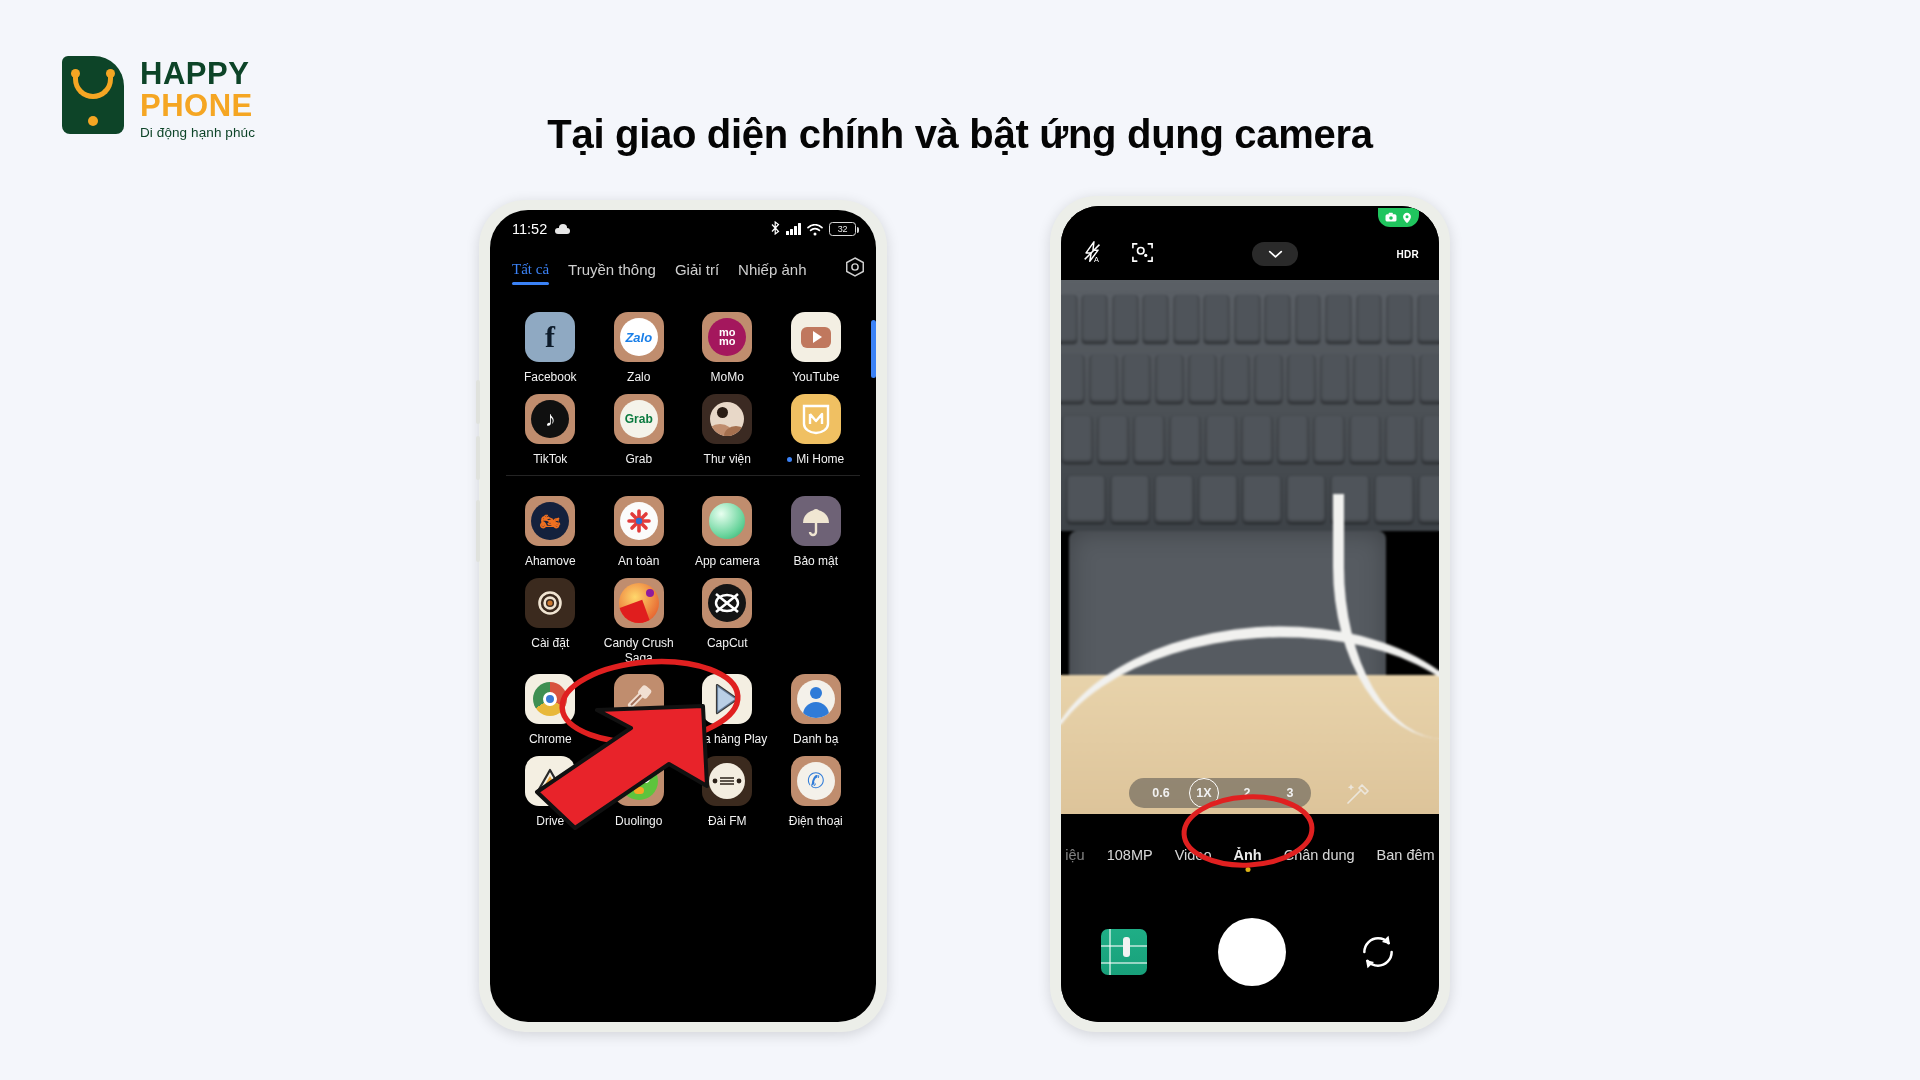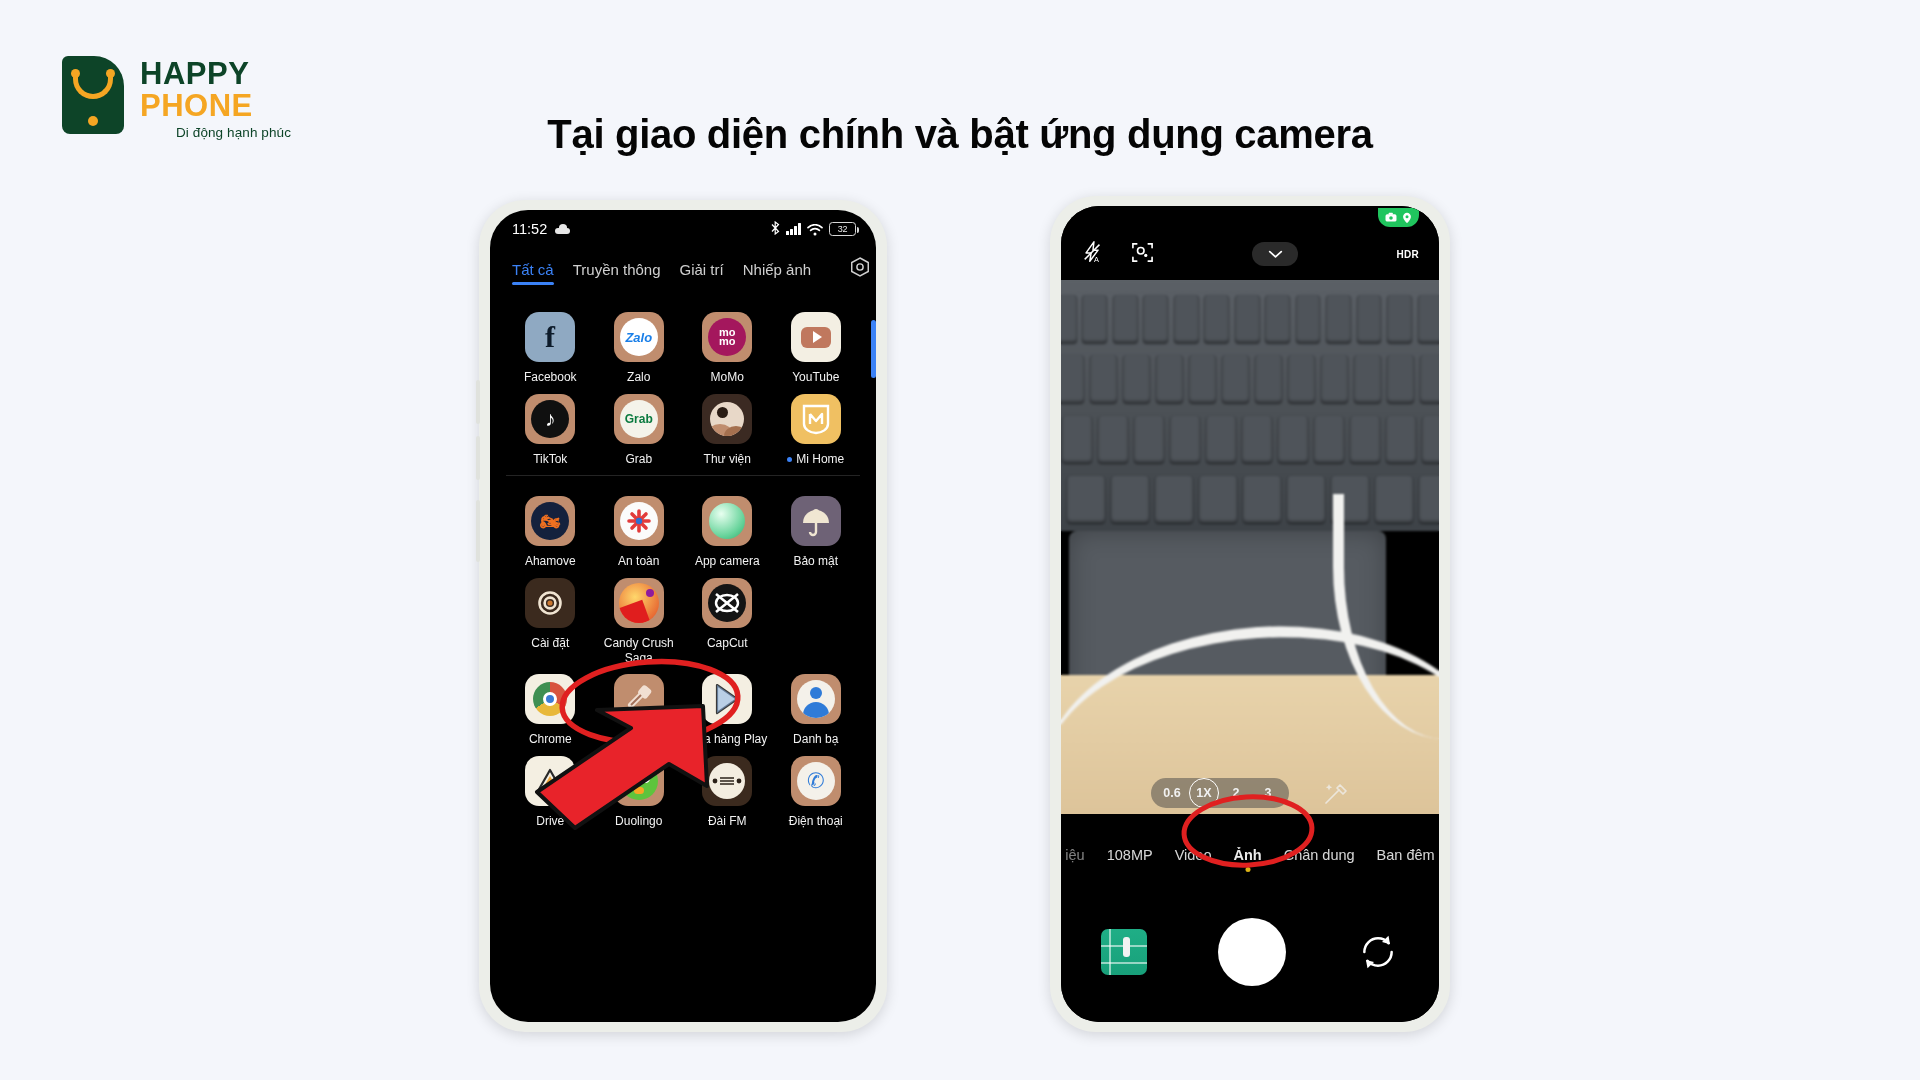--- a/index.html
+++ b/index.html
@@ -23,21 +23,21 @@
     position: absolute; left: 11px; top: 17px; width: 40px; height: 26px;
     border: 5px solid #f5a623; border-top: none;
     border-radius: 0 0 24px 24px;
   }
   #logo-mark .dotL { position: absolute; left: 9px; top: 13px; width: 9px; height: 9px; border-radius: 50%; background: #f5a623; }
   #logo-mark .dotR { position: absolute; left: 44px; top: 13px; width: 9px; height: 9px; border-radius: 50%; background: #f5a623; }
   #logo-mark .dotB { position: absolute; left: 26px; top: 60px; width: 10px; height: 10px; border-radius: 50%; background: #f5a623; }
   #logo-text { padding-top: 2px; }
   #logo-text .l1 { font-size: 31px; font-weight: 700; color: #0d4428; letter-spacing: .5px; line-height: 1.02; }
   #logo-text .l2 { font-size: 31px; font-weight: 700; color: #f5a623; letter-spacing: .5px; line-height: 1.02; }
-  #logo-text .l3 { font-size: 13.5px; color: #0d4428; margin-top: 4px; letter-spacing: .1px; margin-left: 36px; }
+  #logo-text .l3 { font-size: 13.5px; color: #0d4428; margin-top: 4px; letter-spacing: .1px; }
 
   
   #title {
     position: absolute; left: 0; top: 112px; width: 1920px; text-align: center;
     font-size: 40px; font-weight: 700; color: #050505; letter-spacing: -.3px;
   }
 
   
   .phone {
     position: absolute; background: #eceee9;
@@ -90,21 +90,21 @@
   .battery::after {
     content: ""; position: absolute; right: -3.5px; top: 4px; width: 2px; height: 6px;
     background: #d8d8d8; border-radius: 0 2px 2px 0;
   }
 
   .tabbar {
     display: flex; align-items: center; gap: 19px;
     padding: 8px 4px 0 22px; position: relative;
   }
   .tab { color: #cfcfcf; font-size: 15px; white-space: nowrap; position: relative; padding-bottom: 9px; }
-  .tab.active { color: #3b82f6; font-weight: 500; }
+  .tab.active { color: #3b82f6; font-weight: 500; font-family: Liberation Serif, serif; }
   .tab.active::after {
     content: ""; position: absolute; left: 0; right: 0; bottom: 2px; height: 3px;
     background: #3b82f6; border-radius: 2px;
   }
   .tab.clipped { color: #4a4a4a; overflow: hidden; width: 9px; }
   .gear-wrap { margin-left: auto; margin-right: 12px; padding-bottom: 9px; }
 
   .scroll-nub {
     position: absolute; right: 0; top: 72px; width: 5px; height: 58px;
     background: #3b82f6; border-radius: 3px;
@@ -192,21 +192,21 @@
     position: absolute; left: 0; right: 0; bottom: 214px; z-index: 5;
     display: flex; align-items: center; justify-content: center; gap: 34px;
   }
   .zoom-pill {
     background: rgba(70,70,70,.5); border-radius: 18px; height: 30px;
     display: flex; align-items: center; gap: 2px; padding: 0 6px;
   }
   .zoom-opt {
     min-width: 30px; height: 30px; border-radius: 50%;
     display: flex; align-items: center; justify-content: center;
-    color: #f1f1f1; font-size: 12.5px; font-weight: 600;
+    color: #f1f1f1; font-size: 12.5px; font-weight: 600; margin-left: 11px;
   }
   .zoom-opt.sel { border: 1.6px solid #fff; }
   .wand { width: 26px; height: 26px; opacity: .75; }
 
   .mode-row {
     position: absolute; left: 0; right: 0; bottom: 150px; z-index: 5;
     display: flex; align-items: center; justify-content: center; gap: 22px;
     color: #e9e9e9; font-size: 14.5px; overflow: hidden; padding: 0 4px;
   }
   .mode { white-space: nowrap; position: relative; padding-bottom: 9px; opacity: .92; }

